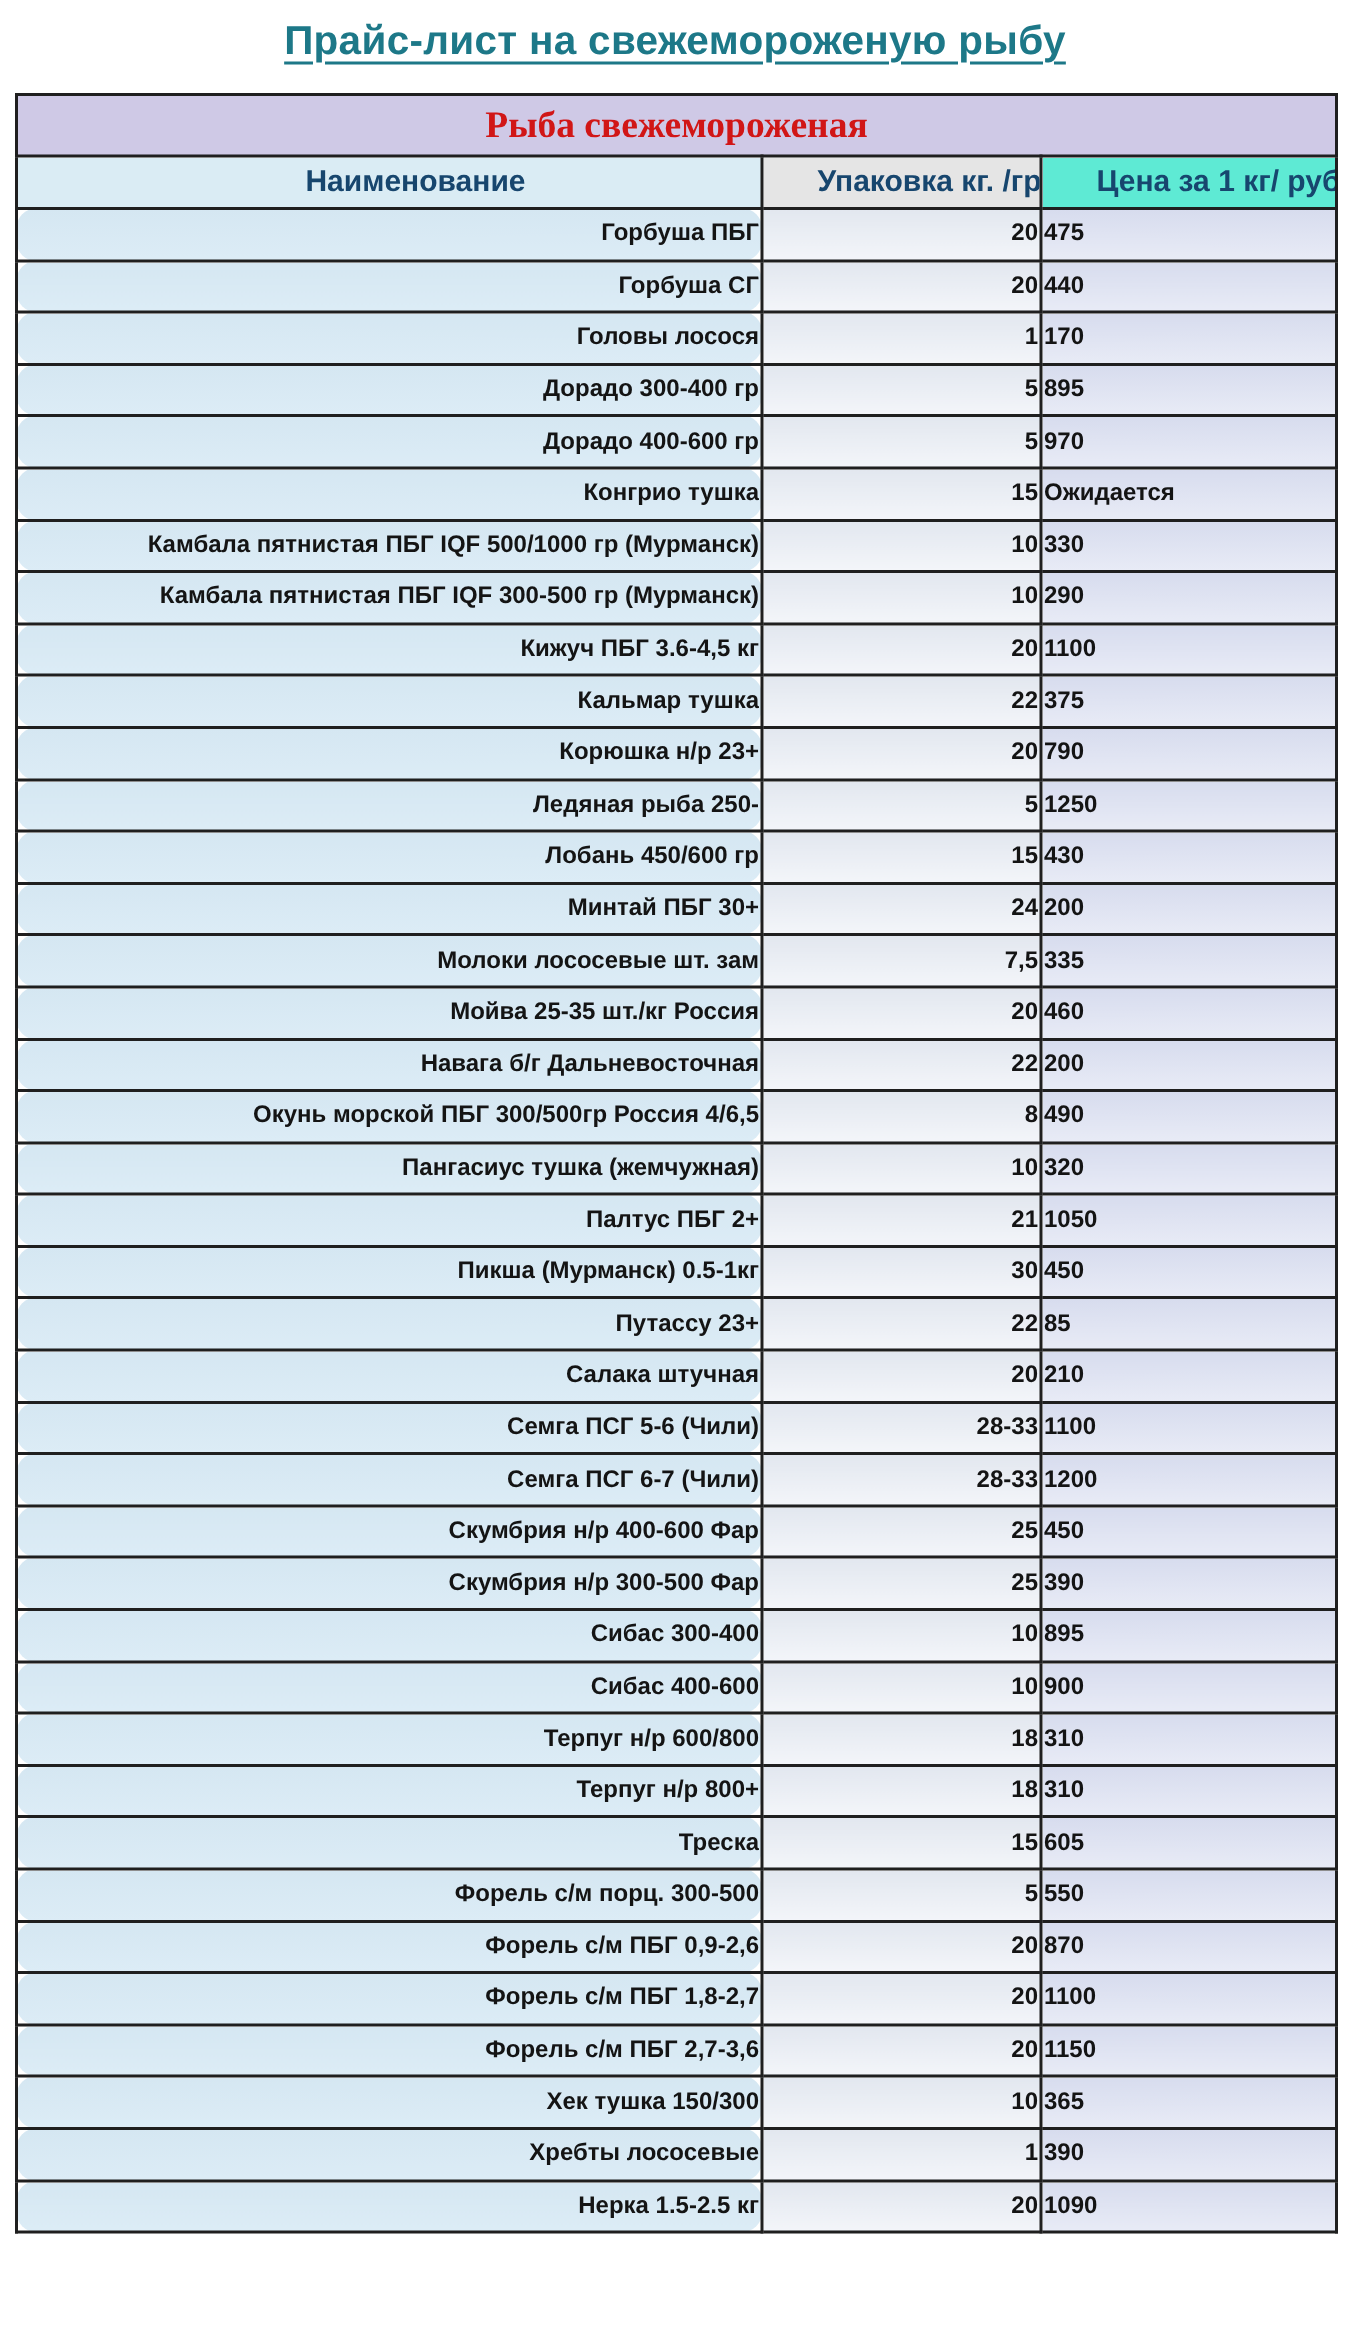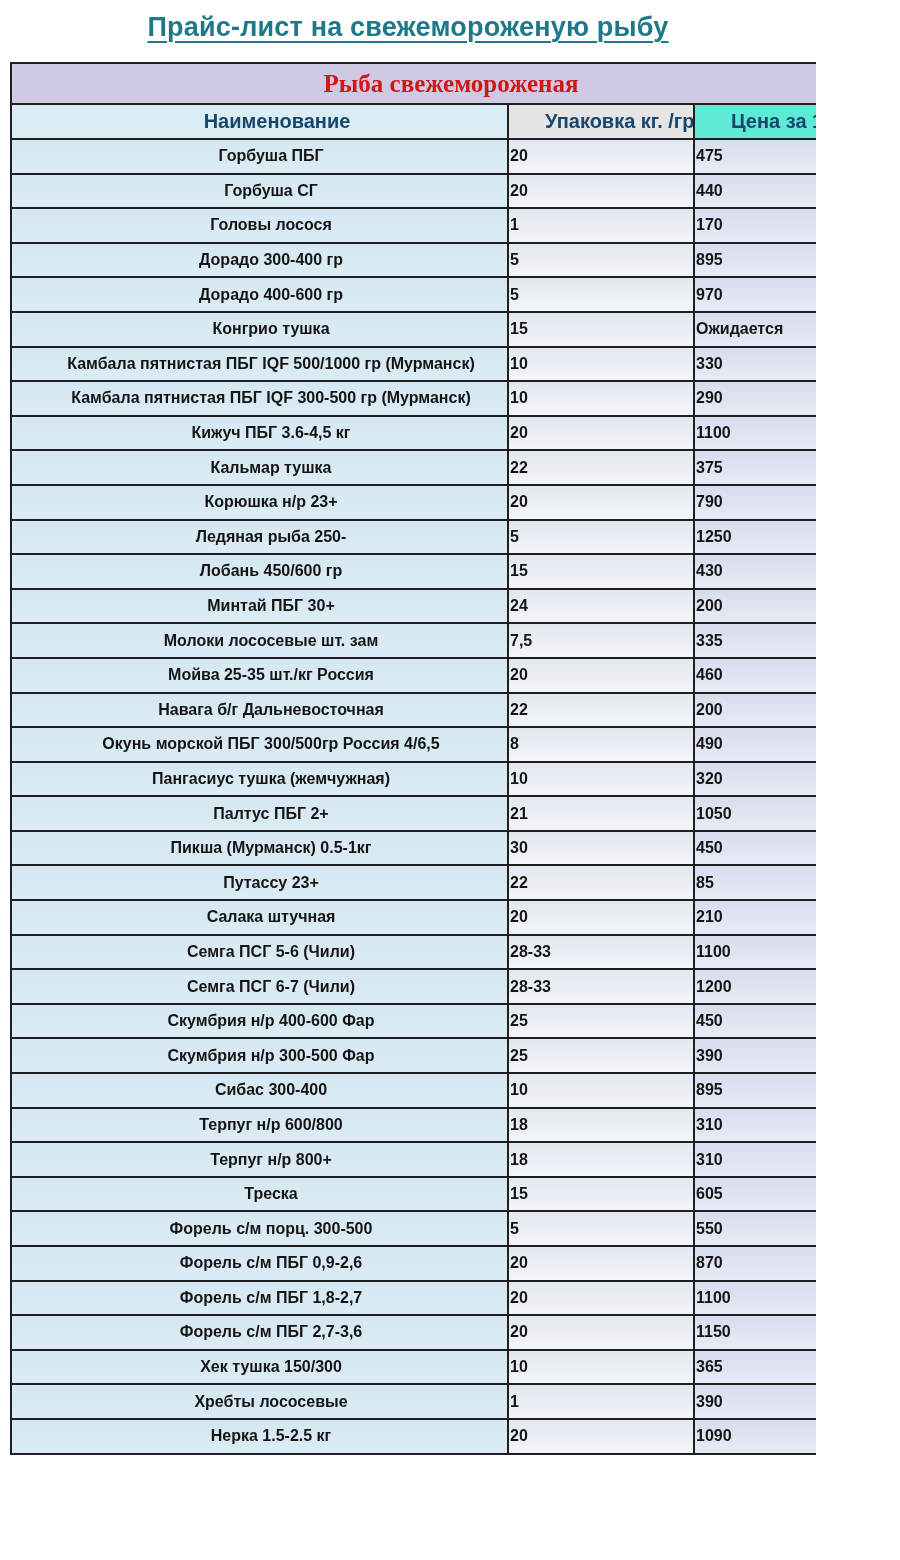--- a/index.html
+++ b/index.html
@@ -5,21 +5,21 @@
   html, body {
     margin: 0;
     padding: 0;
     background: #ffffff;
     width: 900px;
     height: 1560px;
     font-family: "Liberation Sans", sans-serif;
   }
   .page {
     position: relative;
-    width: 816px;
+    width: 900px;
     height: 1560px;
     background: #ffffff;
     overflow: hidden;
   }
   .title {
     margin: 0;
     padding-top: 12px;
     text-align: center;
     font-size: 27px;
     font-weight: 700;
@@ -69,26 +69,27 @@
   tr.header-row th.h-price { background: #5eead4; }
 
   
   tbody td {
     height: 30.6px;
     font-size: 16px;
     font-weight: 700;
     color: #141414;
   }
   td.c-name {
-    text-align: center;
+    text-align: right;
     padding-left: 24px;
     background: linear-gradient(180deg, #d5e7f2 0%, #dcecf6 100%);
+    border-radius: 13px;
   }
   td.c-pack {
-    text-align: left;
+    text-align: right;
     background: linear-gradient(180deg, #e2e7ef 0%, #f3f5f9 100%);
   }
   td.c-price {
     text-align: left;
     background: linear-gradient(180deg, #d7dcee 0%, #e8ebf6 100%);
   }
   tr.highlight td { color: #e41616; }
 </style>
 </head>
 <body>
@@ -247,20 +248,25 @@
           <td class="c-name">Скумбрия н/р 300-500 Фар</td>
           <td class="c-pack">25</td>
           <td class="c-price">390</td>
         </tr>
         <tr>
           <td class="c-name">Сибас 300-400</td>
           <td class="c-pack">10</td>
           <td class="c-price">895</td>
         </tr>
         <tr>
+          <td class="c-name">Сибас 400-600</td>
+          <td class="c-pack">10</td>
+          <td class="c-price">900</td>
+        </tr>
+        <tr>
           <td class="c-name">Терпуг н/р 600/800</td>
           <td class="c-pack">18</td>
           <td class="c-price">310</td>
         </tr>
         <tr>
           <td class="c-name">Терпуг н/р 800+</td>
           <td class="c-pack">18</td>
           <td class="c-price">310</td>
         </tr>
         <tr>

